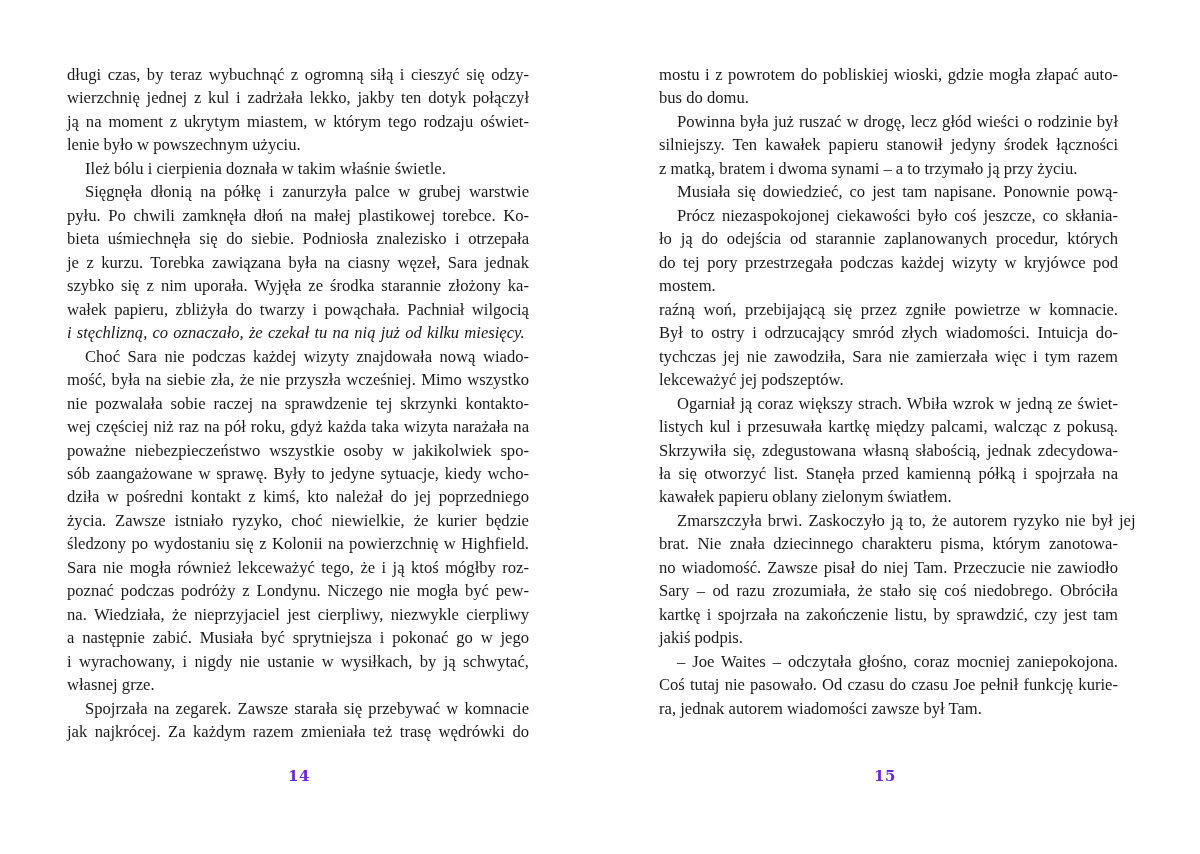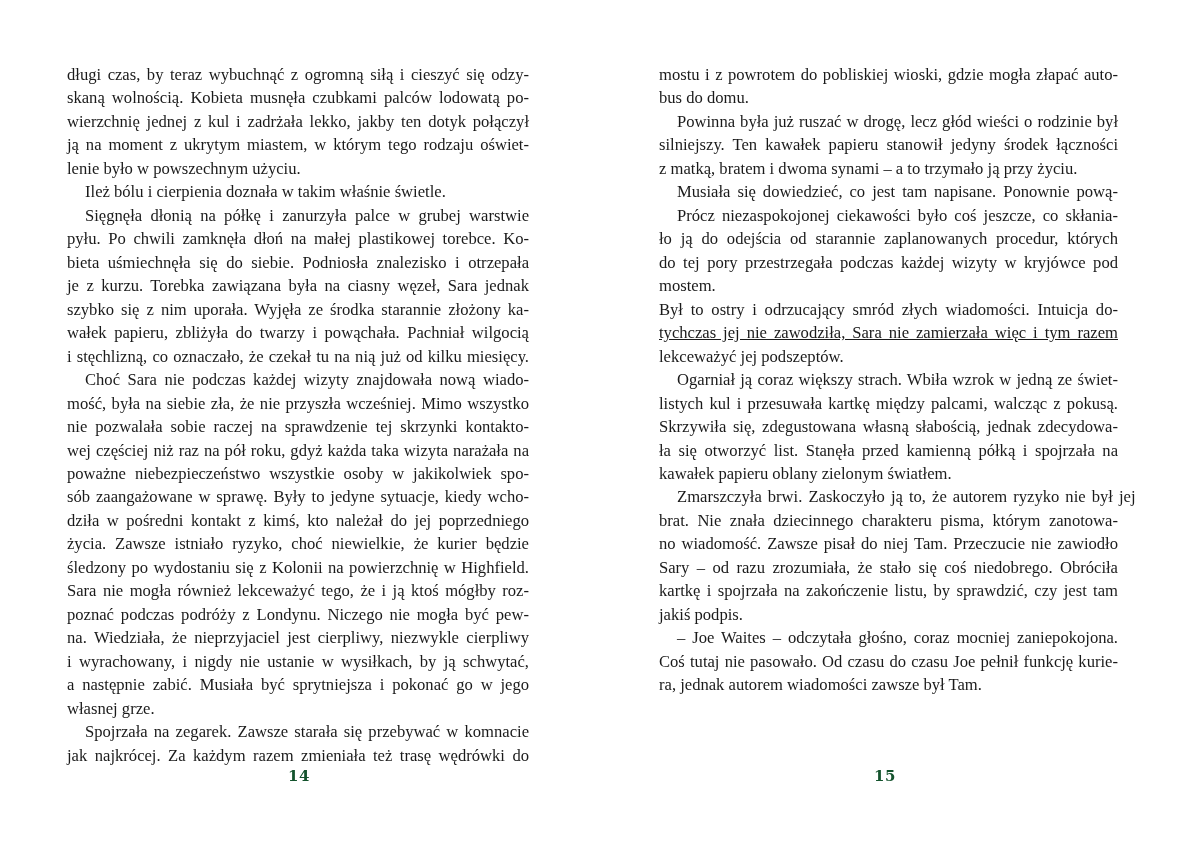--- a/index.html
+++ b/index.html
@@ -47,78 +47,78 @@
       text-indent: 18px;
     }
 
     .page-number {
       position: absolute;
       top: 767px;
       font-family: "DejaVu Serif", "Liberation Serif", serif;
       font-weight: bold;
       font-size: 15px;
       letter-spacing: 0.5px;
-      color: #14532d;
+      color: #6d28d9;
     }
     .page-left .page-number { left: 288px; }
     .page-right .page-number { left: 290px; }
   </style>
 </head>
 <body>
 
 <div class="page page-left">
   <div class="text-block" id="left-text">
       <span class="line" style="word-spacing: 2.37358px; text-align: left; text-align-last: left;">długi czas, by teraz wybuchnąć z ogromną siłą i cieszyć się odzy-</span>
-      <span class="line" style="word-spacing: 2.93527px; text-align: left; text-align-last: left;">skaną wolnością. Kobieta musnęła czubkami palców lodowatą po-</span>
       <span class="line" style="word-spacing: 2.65781px; text-align: center; text-align-last: left;">wierzchnię jednej z kul i zadrżała lekko, jakby ten dotyk połączył</span>
       <span class="line" style="word-spacing: 2.74219px; text-align: left; text-align-last: left;">ją na moment z ukrytym miastem, w którym tego rodzaju oświet-</span>
       <span class="line last">lenie było w powszechnym użyciu.</span>
       <span class="line indent last">Ileż bólu i cierpienia doznała w takim właśnie świetle.</span>
       <span class="line indent" style="word-spacing: 4.12674px; text-align: left; text-align-last: left;">Sięgnęła dłonią na półkę i zanurzyła palce w grubej warstwie</span>
       <span class="line" style="word-spacing: 3.45833px; text-align: left; text-align-last: left;">pyłu. Po chwili zamknęła dłoń na małej plastikowej torebce. Ko-</span>
       <span class="line" style="word-spacing: 4.35547px; text-align: left; text-align-last: left;">bieta uśmiechnęła się do siebie. Podniosła znalezisko i otrzepała</span>
       <span class="line" style="word-spacing: 3.31562px; text-align: left; text-align-last: left;">je z kurzu. Torebka zawiązana była na ciasny węzeł, Sara jednak</span>
       <span class="line" style="word-spacing: 2.87812px; text-align: left; text-align-last: left;">szybko się z nim uporała. Wyjęła ze środka starannie złożony ka-</span>
       <span class="line" style="word-spacing: 3.37891px; text-align: left; text-align-last: left;">wałek papieru, zbliżyła do twarzy i powąchała. Pachniał wilgocią</span>
-      <span class="line" style="word-spacing: 1.0013px; text-align: left; text-align-last: left;">i stęchlizną, co oznaczało, że czekał tu na nią już od kilku miesięcy.</span>
+      <span class="line" style="word-spacing: 1.0013px; text-align: left; text-align-last: left; font-style: italic;">i stęchlizną, co oznaczało, że czekał tu na nią już od kilku miesięcy.</span>
       <span class="line indent" style="word-spacing: 3.31836px; text-align: left; text-align-last: left;">Choć Sara nie podczas każdej wizyty znajdowała nową wiado-</span>
       <span class="line" style="word-spacing: 1.27188px; text-align: left; text-align-last: left;">mość, była na siebie zła, że nie przyszła wcześniej. Mimo wszystko</span>
       <span class="line" style="word-spacing: 3.8418px; text-align: left; text-align-last: left;">nie pozwalała sobie raczej na sprawdzenie tej skrzynki kontakto-</span>
       <span class="line" style="word-spacing: 0.838542px; text-align: left; text-align-last: left;">wej częściej niż raz na pół roku, gdyż każda taka wizyta narażała na</span>
       <span class="line" style="word-spacing: 4.80469px; text-align: left; text-align-last: left;">poważne niebezpieczeństwo wszystkie osoby w jakikolwiek spo-</span>
       <span class="line" style="word-spacing: 1.72222px; text-align: center; text-align-last: left;">sób zaangażowane w sprawę. Były to jedyne sytuacje, kiedy wcho-</span>
       <span class="line" style="word-spacing: 3.39062px; text-align: left; text-align-last: left;">dziła w pośredni kontakt z kimś, kto należał do jej poprzedniego</span>
       <span class="line" style="word-spacing: 4.70703px; text-align: left; text-align-last: left;">życia. Zawsze istniało ryzyko, choć niewielkie, że kurier będzie</span>
       <span class="line" style="word-spacing: 1.25521px; text-align: left; text-align-last: left;">śledzony po wydostaniu się z Kolonii na powierzchnię w Highfield.</span>
       <span class="line" style="word-spacing: 2.28977px; text-align: left; text-align-last: left;">Sara nie mogła również lekceważyć tego, że i ją ktoś mógłby roz-</span>
       <span class="line" style="word-spacing: 2.69618px; text-align: left; text-align-last: left;">poznać podczas podróży z Londynu. Niczego nie mogła być pew-</span>
       <span class="line" style="word-spacing: 3.23661px; text-align: left; text-align-last: left;">na. Wiedziała, że nieprzyjaciel jest cierpliwy, niezwykle cierpliwy</span>
+      <span class="line" style="word-spacing: 3.66875px; text-align: left; text-align-last: left;">a następnie zabić. Musiała być sprytniejsza i pokonać go w jego</span>
       <span class="line" style="word-spacing: 3.22031px; text-align: left; text-align-last: left;">i wyrachowany, i nigdy nie ustanie w wysiłkach, by ją schwytać,</span>
-      <span class="line" style="word-spacing: 3.66875px; text-align: left; text-align-last: left;">a następnie zabić. Musiała być sprytniejsza i pokonać go w jego</span>
       <span class="line last">własnej grze.</span>
       <span class="line indent" style="word-spacing: 2px; text-align: left; text-align-last: left;">Spojrzała na zegarek. Zawsze starała się przebywać w komnacie</span>
       <span class="line" style="word-spacing: 3.31424px; text-align: left; text-align-last: left;">jak najkrócej. Za każdym razem zmieniała też trasę wędrówki do</span>
     </div>
   <div class="page-number">14</div>
 </div>
 
 <div class="page page-right">
   <div class="text-block" id="right-text">
       <span class="line" style="word-spacing: 1.33594px; text-align: left; text-align-last: left;">mostu i z powrotem do pobliskiej wioski, gdzie mogła złapać auto-</span>
       <span class="line last">bus do domu.</span>
       <span class="line indent" style="word-spacing: 0.880682px; text-align: left; text-align-last: left;">Powinna była już ruszać w drogę, lecz głód wieści o rodzinie był</span>
       <span class="line" style="word-spacing: 3.92188px; text-align: left; text-align-last: left;">silniejszy. Ten kawałek papieru stanowił jedyny środek łączności</span>
       <span class="line last">z matką, bratem i dwoma synami – a to trzymało ją przy życiu.</span>
       <span class="line indent" style="word-spacing: 2.82227px; text-align: left; text-align-last: left;">Musiała się dowiedzieć, co jest tam napisane. Ponownie pową-</span>
       <span class="line indent" style="word-spacing: 2.96875px; text-align: left; text-align-last: left;">Prócz niezaspokojonej ciekawości było coś jeszcze, co skłania-</span>
       <span class="line" style="word-spacing: 4.64062px; text-align: left; text-align-last: left;">ło ją do odejścia od starannie zaplanowanych procedur, których</span>
       <span class="line" style="word-spacing: 3.33681px; text-align: left; text-align-last: left;">do tej pory przestrzegała podczas każdej wizyty w kryjówce pod</span>
       <span class="line last">mostem.</span>
+      <span class="line" style="word-spacing: 4.50977px; text-align: left; text-align-last: left;">raźną woń, przebijającą się przez zgniłe powietrze w komnacie.</span>
       <span class="line" style="word-spacing: 3.58507px; text-align: left; text-align-last: left;">Był to ostry i odrzucający smród złych wiadomości. Intuicja do-</span>
-      <span class="line" style="word-spacing: 2.825px; text-align: left; text-align-last: left; text-decoration: underline;">tychczas jej nie zawodziła, Sara nie zamierzała więc i tym razem</span>
+      <span class="line" style="word-spacing: 2.825px; text-align: left; text-align-last: left;">tychczas jej nie zawodziła, Sara nie zamierzała więc i tym razem</span>
       <span class="line last">lekceważyć jej podszeptów.</span>
       <span class="line indent" style="word-spacing: 1.05px; text-align: left; text-align-last: left;">Ogarniał ją coraz większy strach. Wbiła wzrok w jedną ze świet-</span>
       <span class="line" style="word-spacing: 2.00521px; text-align: left; text-align-last: left;">listych kul i przesuwała kartkę między palcami, walcząc z pokusą.</span>
       <span class="line" style="word-spacing: 2.46615px; text-align: left; text-align-last: left;">Skrzywiła się, zdegustowana własną słabością, jednak zdecydowa-</span>
       <span class="line" style="word-spacing: 3.37031px; text-align: left; text-align-last: left;">ła się otworzyć list. Stanęła przed kamienną półką i spojrzała na</span>
       <span class="line last">kawałek papieru oblany zielonym światłem.</span>
       <span class="line indent" style="word-spacing: 1.89219px; text-align: left; text-align-last: left;">Zmarszczyła brwi. Zaskoczyło ją to, że autorem ryzyko nie był jej</span>
       <span class="line" style="word-spacing: 4.29241px; text-align: left; text-align-last: left;">brat. Nie znała dziecinnego charakteru pisma, którym zanotowa-</span>
       <span class="line" style="word-spacing: 1.75521px; text-align: left; text-align-last: left;">no wiadomość. Zawsze pisał do niej Tam. Przeczucie nie zawiodło</span>
       <span class="line" style="word-spacing: 3.23125px; text-align: left; text-align-last: left;">Sary – od razu zrozumiała, że stało się coś niedobrego. Obróciła</span>

